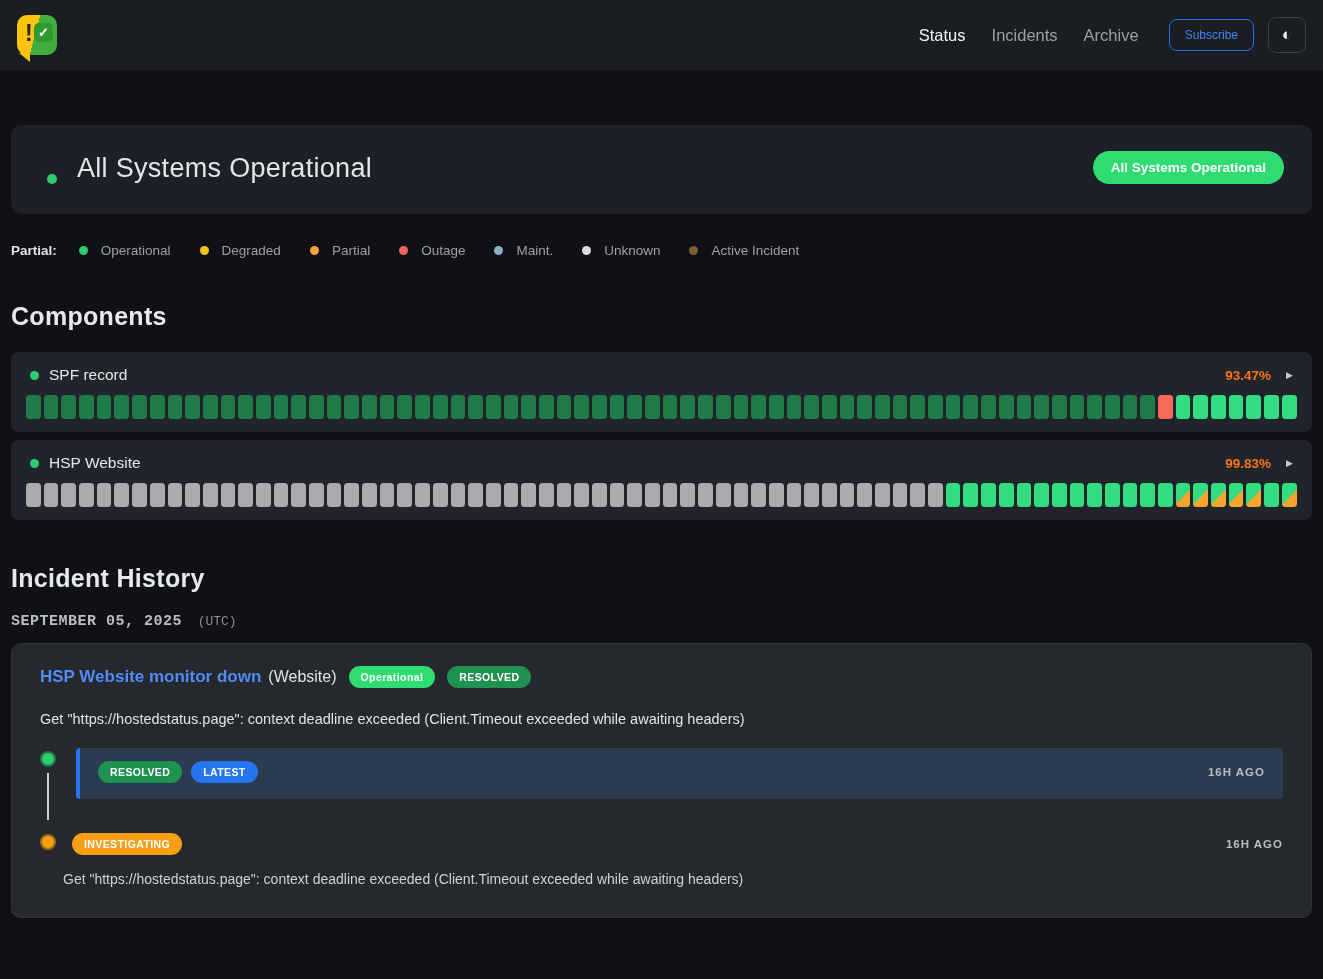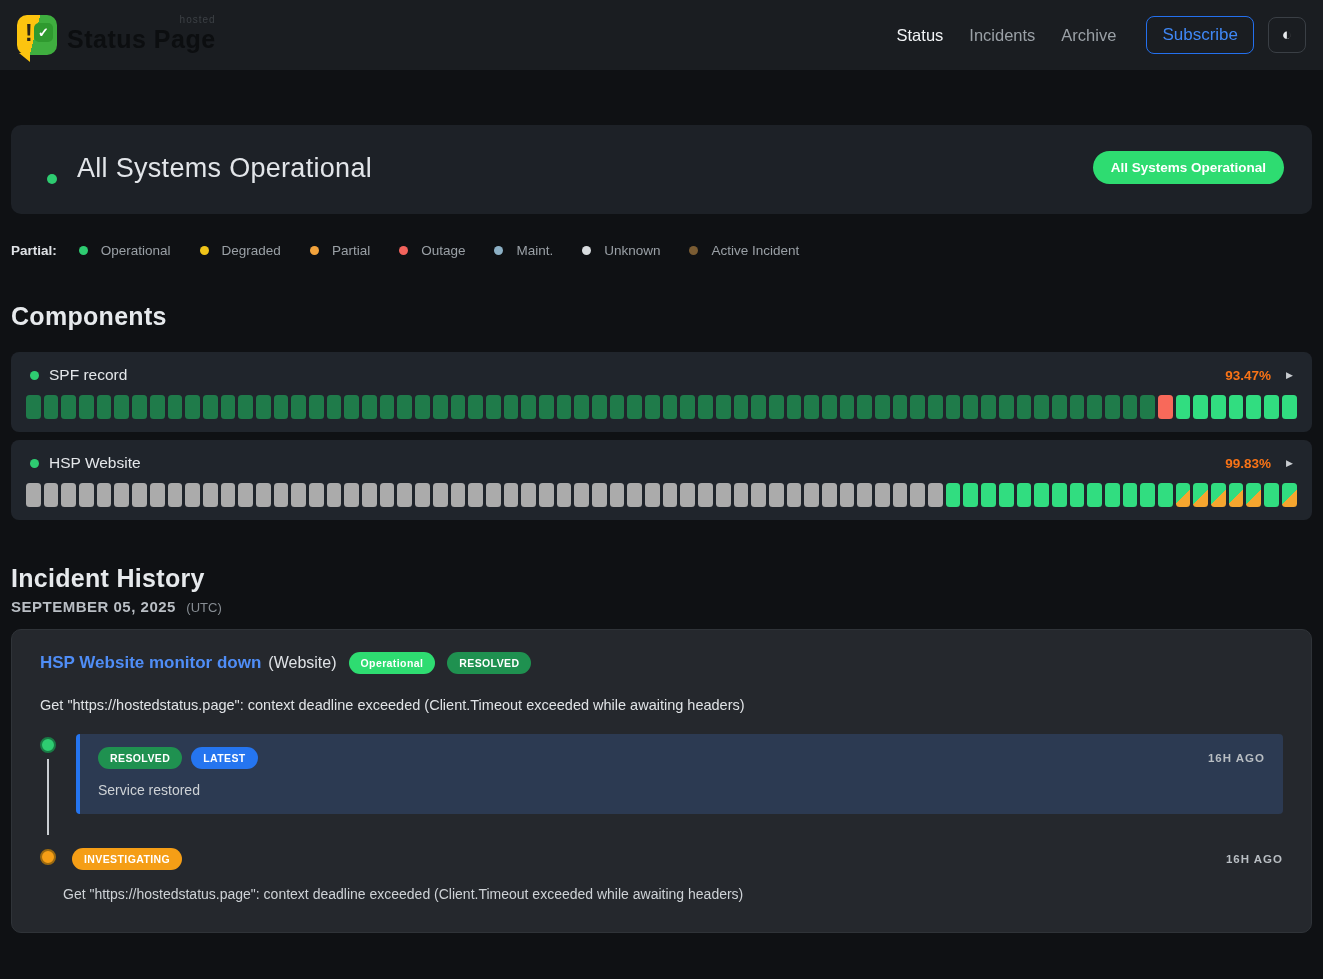--- a/index.html
+++ b/index.html
@@ -17,21 +17,21 @@
   .logo-check { position:absolute; right:4px; top:8px; width:19px; height:19px; background:#2f9a2f;
           border-radius:5px; color:#fff; font-size:13px; font-weight:bold; display:flex; align-items:center; justify-content:center; }
   .brand-text { position:relative; padding-top:8px; }
   .brand-name { font-size:25px; font-weight:bold; color:#0c0e10; letter-spacing:0.5px; }
   .brand-sup { position:absolute; top:-3px; right:0; font-size:10px; color:#3c4045; letter-spacing:1px; }
   .header-right { display:flex; align-items:center;justify-content:center; }
   .nav { display:flex; gap:26px; align-items:center; }
   .nav-item { font-size:16.5px; color:#9aa0a6; cursor:pointer; }
   .nav-item.active { color:#f2f4f6; }
   .subscribe { margin-left:30px; background:transparent; border:1.5px solid #2470ee; color:#3f87f5;
-          font-size:17px; padding:8px 15px; border-radius:8px; cursor:pointer; font-family:inherit; }
+          font-size:12px; padding:8px 15px; border-radius:8px; cursor:pointer; font-family:inherit; }
   .theme-toggle { margin-left:14px; width:38px; height:36px; background:transparent; border:1px solid #3a3f45;
           border-radius:8px; color:#e8eaed; font-size:17px; cursor:pointer; display:flex; align-items:center; justify-content:center; }
 
   .container { padding:0 11px; }
 
   
   .hero { margin-top:55px; background:#1d2127; border-radius:10px; padding:26px 28px 30px; }
   .hero-row { display:flex; align-items:flex-end; }
   .dot { border-radius:50%; flex-shrink:0; }
   .hero-dot { width:10px; height:10px; background:#2ecc71; margin:0 20px 0 8px; }
@@ -52,21 +52,21 @@
   .component-card { background:#20252c; border-radius:8px; padding:14px 15px 13px; margin-bottom:8px; }
   .component-head { display:flex; align-items:center; cursor:pointer; }
   .comp-dot { width:9px; height:9px; margin:0 10px 0 4px; }
   .comp-name { font-size:15.5px; font-weight:500; color:#e4e7ea; }
   .comp-uptime { margin-left:auto; font-size:13.5px; color:#f97316;font-weight:bold; }
   .comp-expand { margin-left:15px; margin-right:4px; font-size:9px; color:#c9cdd1; }
   .bars { display:flex; gap:3px; margin-top:11px; }
   .bar { flex:1; height:24px; border-radius:3.5px; }
 
   
-  .date-line { margin-top:5px; }
+  .date-line { margin-top:19px;font-family:Liberation Mono, monospace; }
   .date-main { font-size:15px; font-weight:bold; color:#b9bec4; letter-spacing:0.5px; }
   .date-suffix { font-size:13px; color:#878d93; margin-left:6px; }
   .incident-card { margin-top:13px; background:#25282d; border:1px solid #2f3338; border-radius:10px; padding:22px 28px 30px; }
   .incident-title-row { display:flex; align-items:center; }
   .incident-link { font-size:17px; font-weight:bold; color:#4f8df6; text-decoration:none; cursor:pointer; }
   .incident-component { font-size:16px; color:#dfe2e6; margin-left:7px; }
   .pill { color:#fff; font-weight:bold; font-size:10.5px; letter-spacing:0.4px; padding:5px 12px; border-radius:999px; margin-left:12px; }
   .incident-meta { margin-top:9px; font-size:13.5px; color:#9aa0a6; }
   .incident-meta strong { color:#ced2d7; }
   .incident-desc { margin-top:23px; font-size:14.5px; color:#e0e3e6; }
@@ -88,24 +88,20 @@
 </style>
 </head>
 <body>
 
 <header class="header">
   <div class="brand">
     <div class="logo">
       <span class="logo-excl">!</span>
       <span class="logo-check">✓</span>
     </div>
-    <div class="brand-text">
-      <span class="brand-sup">hosted</span>
-      <span class="brand-name">Status Page</span>
-    </div>
   </div>
   <div class="header-right">
     <nav class="nav" id="nav">
         <span class="nav-item active">Status</span>
         <span class="nav-item">Incidents</span>
         <span class="nav-item">Archive</span>
       </nav>
     <button class="subscribe">Subscribe</button>
     <button class="theme-toggle">
       <span>◐</span>
@@ -341,21 +337,20 @@
     <div class="incident-desc">Get "https://hostedstatus.page": context deadline exceeded (Client.Timeout exceeded while awaiting headers)</div>
     <div class="timeline" id="timeline">
         <div class="update-row first">
           <span class="t-dot green"></span>
           <div class="update-box">
             <div class="update-head">
               <span class="update-pill" style="background: rgb(31, 145, 80);">RESOLVED</span>
               <span class="update-pill" style="background: rgb(37, 117, 240);">LATEST</span>
               <span class="update-time">16H AGO</span>
             </div>
-            <div class="update-text">Service restored</div>
           </div>
         </div>
         <div class="update-row">
           <span class="t-dot orange"></span>
           <div class="update-plain">
             <div class="update-head">
               <span class="update-pill" style="background: rgb(245, 158, 22);">INVESTIGATING</span>
               <span class="update-time">16H AGO</span>
             </div>
             <div class="update-text">Get "https://hostedstatus.page": context deadline exceeded (Client.Timeout exceeded while awaiting headers)</div>

